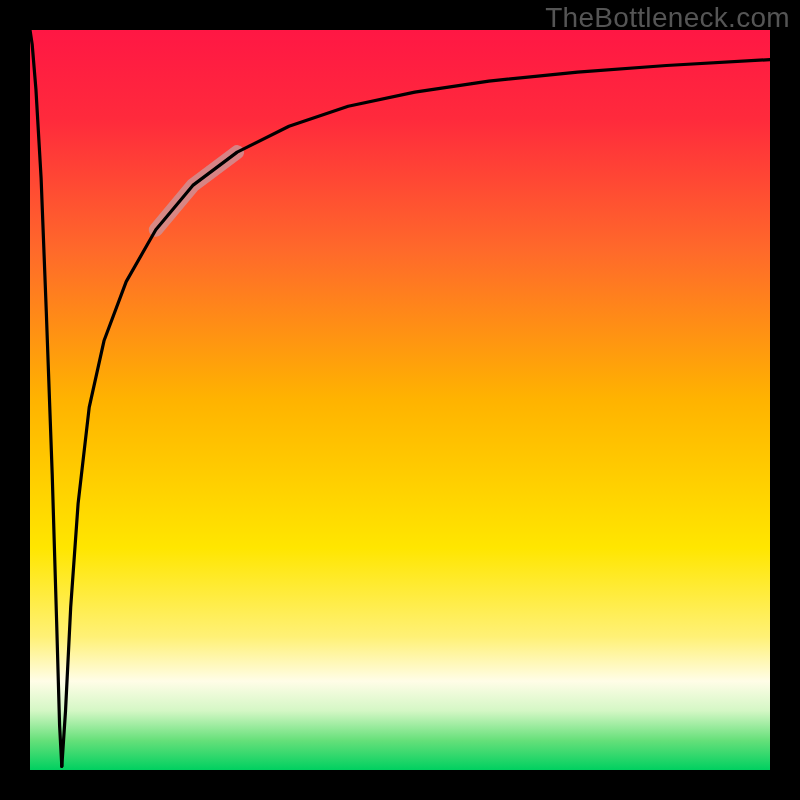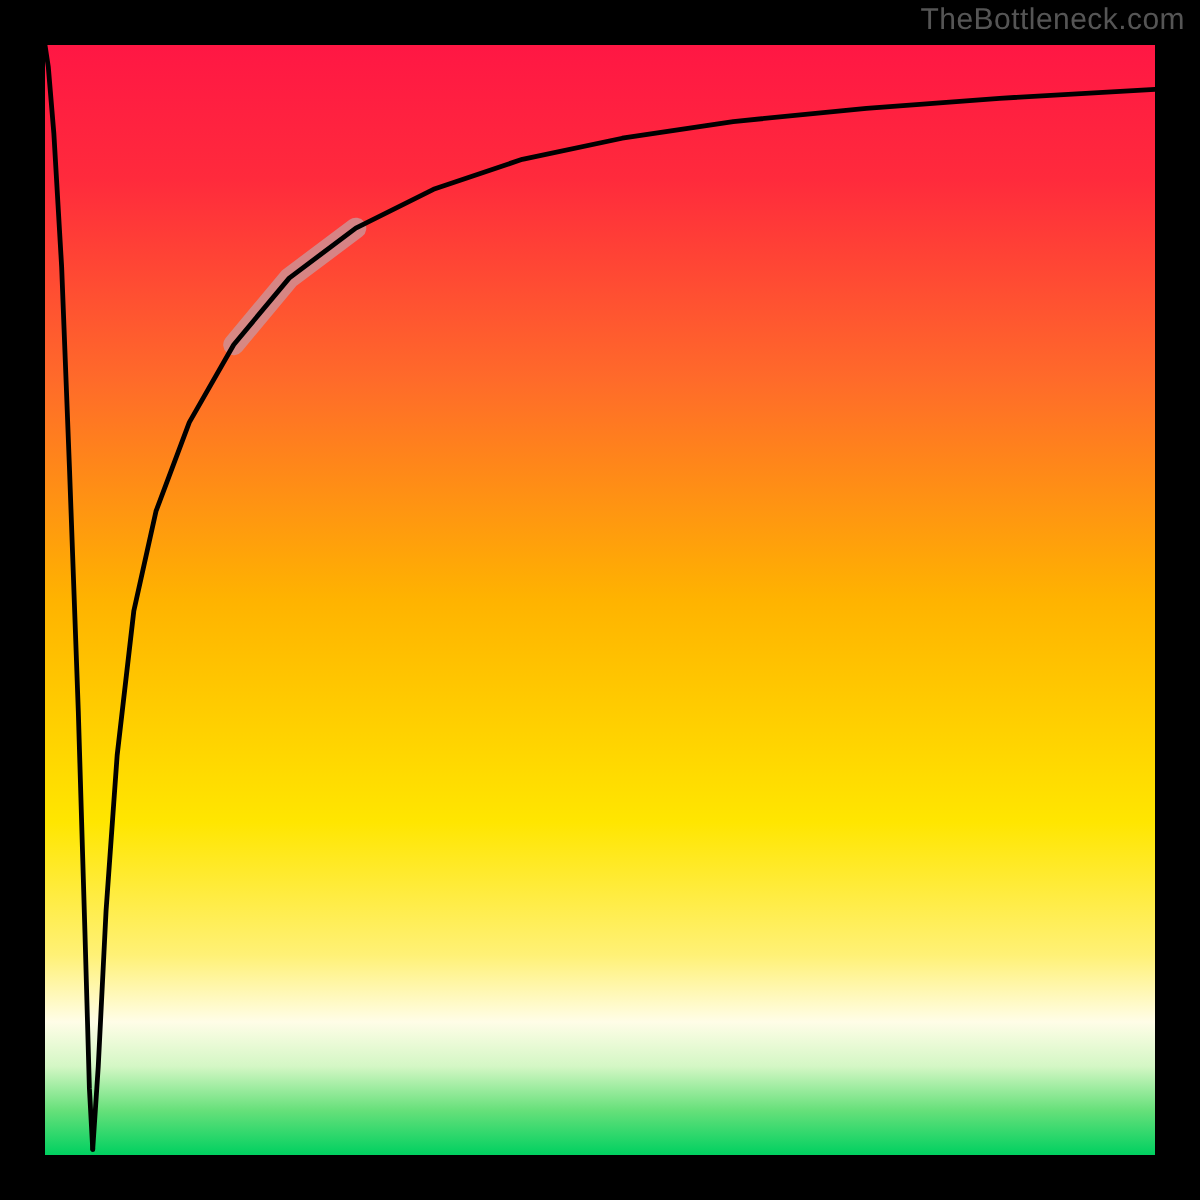--- a/index.html
+++ b/index.html
@@ -15,21 +15,21 @@
     position: relative;
     width: 800px;
     height: 800px;
     background: #000;
   }
   .watermark {
     position: absolute;
     top: 2px;
     right: 10px;
     color: #555;
-    font-size: 20px;
+    font-size: 28px;
     font-weight: 500;
     letter-spacing: 0.3px;
     user-select: none;
     margin-left: 32px;
   }
   svg {
     position: absolute;
     top: 0;
     left: 0;
   }

